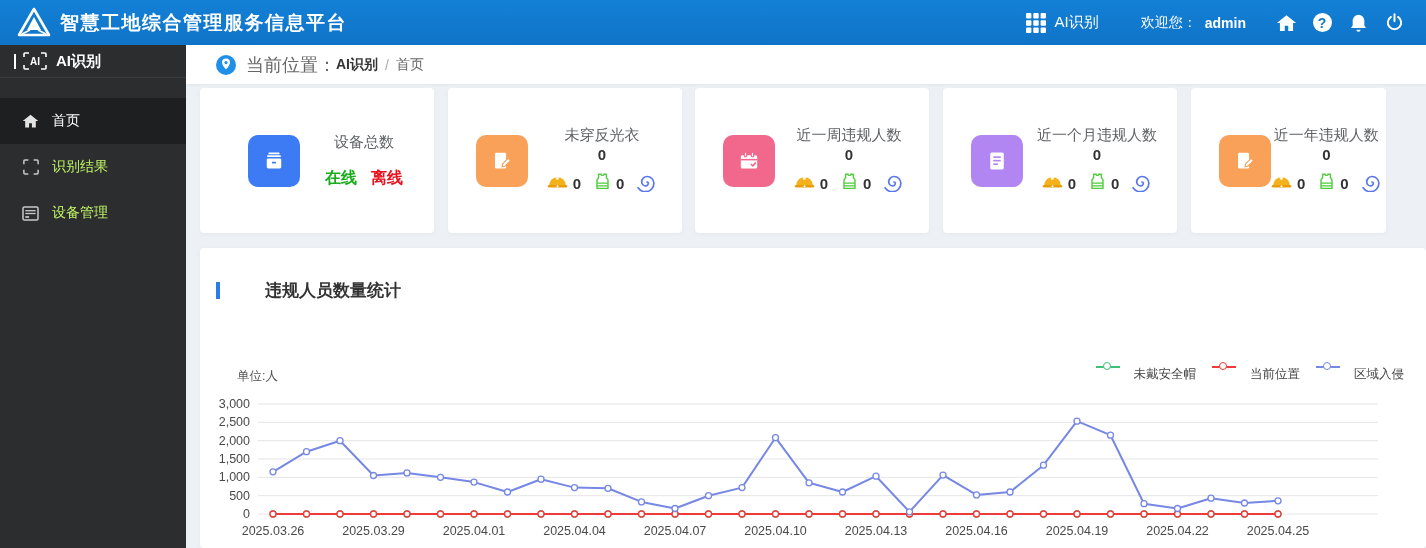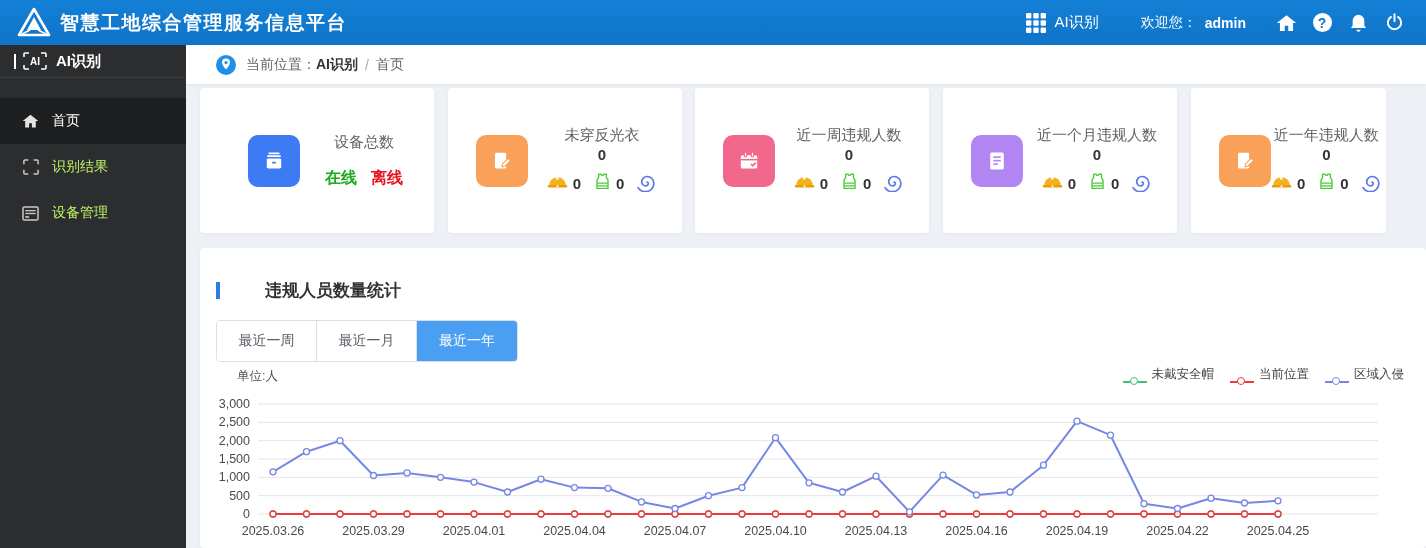--- a/index.html
+++ b/index.html
@@ -27,21 +27,21 @@
   .sb-title { font-size:15px; font-weight:bold; }
   .sb-menu { margin-top:20px; }
   .sb-item { height:46px; display:flex; align-items:center; padding-left:22px; color:#bef264; font-size:14px; cursor:pointer; }
   .sb-item.active { background:#1e1f21; color:#fff; }
   .sb-item .mi { width:17px; height:17px; margin-right:13px; display:flex; align-items:center; justify-content:center; }
 
   
   .content { position:absolute; left:186px; top:45px; width:1240px; height:503px; background:#edf0f5; }
   .crumbbar { position:absolute; left:0; top:0; width:1240px; height:39px; background:#fff; box-shadow:0 1px 3px rgba(0,0,0,.05); display:flex; align-items:center; padding-left:30px; }
   .crumbbar .pin { width:20px; height:20px; margin-right:10px; }
-  .bc-txt { font-size:14px; color:#666; }
+  .bc-txt { font-size:18px; color:#666; }
   .bc-root { font-size:14px; color:#333; font-weight:bold; }
   .bc-sep { font-size:14px; color:#aaa; margin:0 7px; }
   .bc-cur { font-size:14px; color:#666; cursor:pointer; }
 
   
   .card { position:absolute; top:43px; height:145px; width:234px; background:#fff; border-radius:4px; box-shadow:0 1px 4px rgba(0,0,0,.04); display:flex; align-items:center; }
   .card-ico { width:52px; height:52px; border-radius:10px; flex:0 0 52px; display:flex; align-items:center; justify-content:center; }
   .card-body { flex:1; text-align:center; padding-right:6px; }
   .card-title { font-size:15px; color:#606266; }
   .card-value { font-size:15px; font-weight:bold; color:#333; margin-top:1px; }
@@ -55,21 +55,21 @@
   .chart-card { position:absolute; left:14px; top:203px; width:1226px; height:300px; background:#fff; border-radius:4px; box-shadow:0 1px 4px rgba(0,0,0,.04); }
   .sec-head { position:absolute; left:16px; top:31px; display:flex; align-items:center;gap:36px; }
   .sec-bar { width:4px; height:17px; background:#2b7ce9; margin-right:9px; }
   .sec-title { font-size:17px; font-weight:bold; color:#333; }
   .tab-group { position:absolute; left:16px; top:72px; display:flex; border:1px solid #dcdfe6; border-radius:4px; overflow:hidden; background:#fff; }
   .tab { width:100px; height:40px; display:flex; align-items:center; justify-content:center; font-size:14px; color:#5a5e66; cursor:pointer; border-right:1px solid #dcdfe6; background:#fff; }
   .tab:last-child { border-right:none; }
   .tab.active { background:#4b9ff2; color:#fff; }
   .unit-label { position:absolute; left:37px; top:120px; font-size:12.5px; color:#555; }
   .legend { position:absolute; right:22px; top:118px; display:flex; align-items:center; gap:16px; }
-  .lg-item { display:flex; align-items:flex-end; gap:5px; cursor:pointer; }
+  .lg-item { display:flex; align-items:flex-start; gap:14px; cursor:pointer; }
   .lg-mark { position:relative; width:24px; height:2px; }
   .lg-mark i { position:absolute; left:7px; top:-4px; width:8px; height:8px; border-radius:50%; background:#fff; border:1.6px solid #000; display:block; }
   .lg-label { font-size:12.5px; color:#444; }
   #chart-svg { position:absolute; left:0; top:140px; }
   #chart-svg text { font-size:12.5px; fill:#4a4a4a; }
 </style>
 </head>
 <body>
 
 <div class="topbar">
@@ -344,25 +344,20 @@
             </svg>
         </span>
       </div>
     </div>
   </div>
 
   <div class="chart-card">
     <div class="sec-head">
       <span class="sec-bar"></span>
       <span class="sec-title">违规人员数量统计</span>
-    </div>
-    <div class="tab-group">
-      <div class="tab">最近一周</div>
-      <div class="tab">最近一月</div>
-      <div class="tab active">最近一年</div>
     </div>
     <div class="unit-label">单位:人</div>
     <div class="legend">
       <span class="lg-item">
         <span class="lg-mark" style="background: rgb(63, 191, 119);">
             <i style="border-color: rgb(63, 191, 119);"></i>
           </span>
         <span class="lg-label">未戴安全帽</span>
       </span>
       <span class="lg-item">

